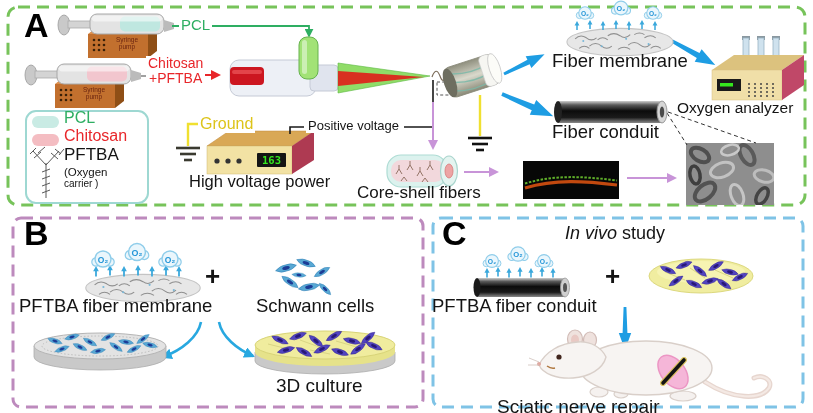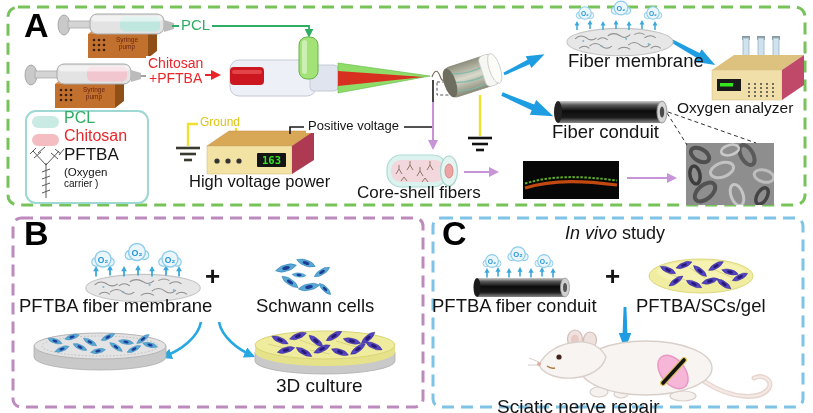--- a/index.html
+++ b/index.html
@@ -456,34 +456,33 @@
 </div>
 <div class="lbl ctr" style="left:75px;top:87px;font-size:6.5px;color:#6b2510;width:38px;">
   <div>Syringe</div>
   <div>pump</div>
 </div>
 <div class="lbl green" style="left:64px;top:110px;font-size:16px;">PCL</div>
 <div class="lbl red" style="left:64px;top:128px;font-size:16px;">Chitosan</div>
 <div class="lbl" style="left:64px;top:146px;font-size:17px;">PFTBA</div>
 <div class="lbl" style="left:64px;top:167px;font-size:11.5px;">(Oxygen</div>
 <div class="lbl" style="left:64px;top:179px;font-size:10px;">carrier )</div>
-<div class="lbl yellow wbg" style="left:198px;top:116px;font-size:12px;text-align:right;">Ground</div>
+<div class="lbl yellow wbg" style="left:198px;top:116px;font-size:16px;text-align:right;">Ground</div>
 <div class="lbl wbg" style="left:306px;top:119px;font-size:13px;">Positive voltage</div>
 <div class="lbl" style="left:189px;top:173px;font-size:16.5px;">High voltage power</div>
 <div class="lbl" style="left:357px;top:184px;font-size:17px;">Core-shell fibers</div>
-<div class="lbl" style="left:552px;top:51px;font-size:18.5px;margin-left:16px;">Fiber membrane</div>
+<div class="lbl" style="left:552px;top:51px;font-size:18.5px;">Fiber membrane</div>
 <div class="lbl" style="left:552px;top:122px;font-size:18.5px;text-align:center;">Fiber conduit</div>
 <div class="lbl" style="left:677px;top:100px;font-size:15.5px;">Oxygen analyzer</div>
 
 <div class="lbl panel-letter" style="left:24px;top:216px;">B</div>
 <div class="lbl" style="left:19px;top:296px;font-size:18.5px;">PFTBA fiber membrane</div>
 <div class="lbl" style="left:205px;top:263px;font-size:26px;font-weight:700;">+</div>
 <div class="lbl" style="left:256px;top:296px;font-size:18.5px;">Schwann cells</div>
 <div class="lbl" style="left:276px;top:376px;font-size:19px;">3D culture</div>
 
 <div class="lbl panel-letter" style="left:442px;top:216px;">C</div>
 <div class="lbl" style="left:565px;top:224px;font-size:18px;"><span class="it">In vivo</span><span> study</span></div>
 <div class="lbl" style="left:432px;top:296px;font-size:18.5px;">PFTBA fiber conduit</div>
 <div class="lbl" style="left:605px;top:263px;font-size:26px;font-weight:700;">+</div>
-<div class="lbl" style="left:636px;top:296px;font-size:18.5px;">PFTBA/SCs/gel</div>
 <div class="lbl" style="left:497px;top:385px;font-size:19px;margin-top:12px;">Sciatic nerve repair</div>
 
 </div>
 
 </body></html>

